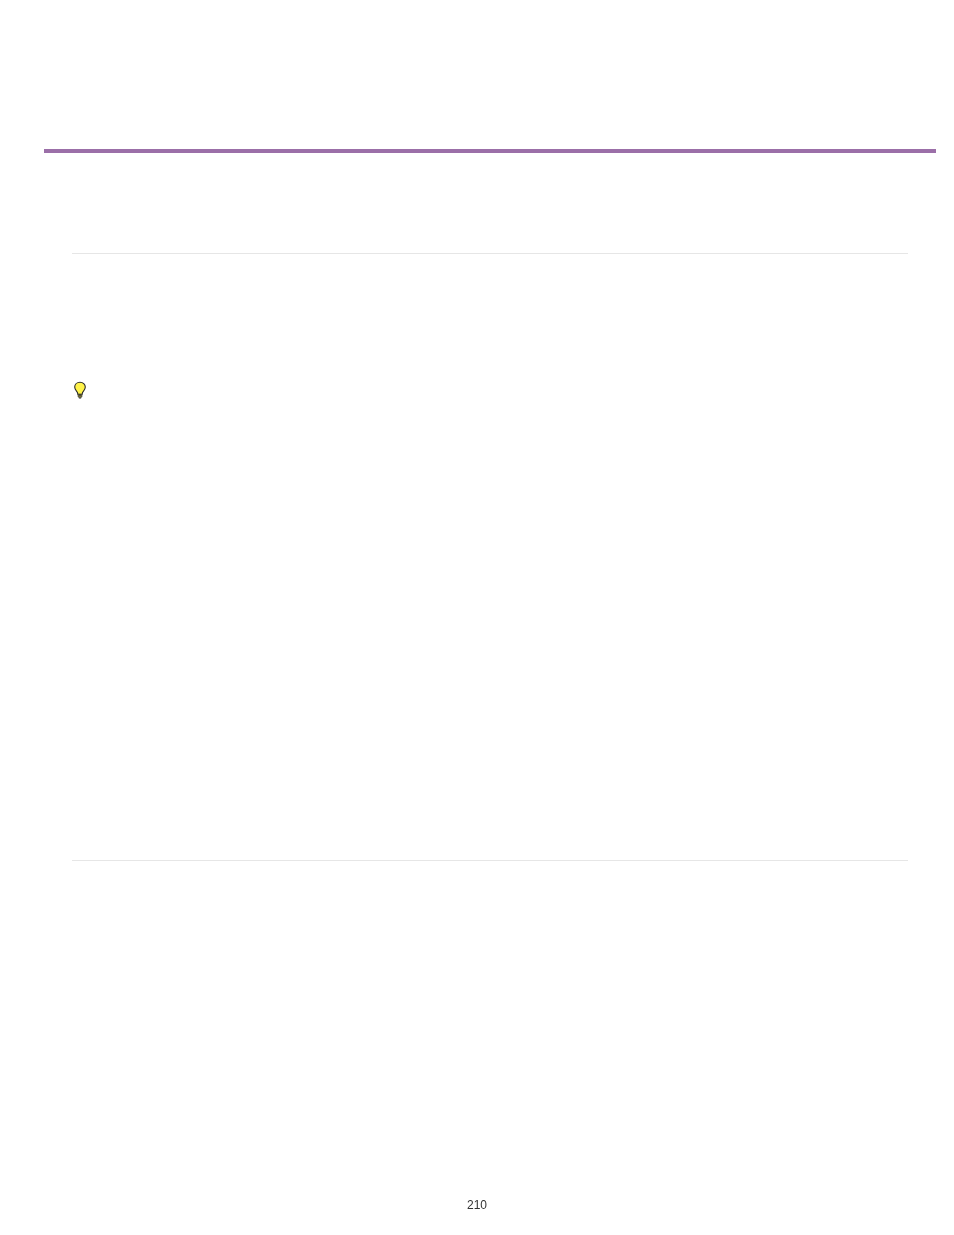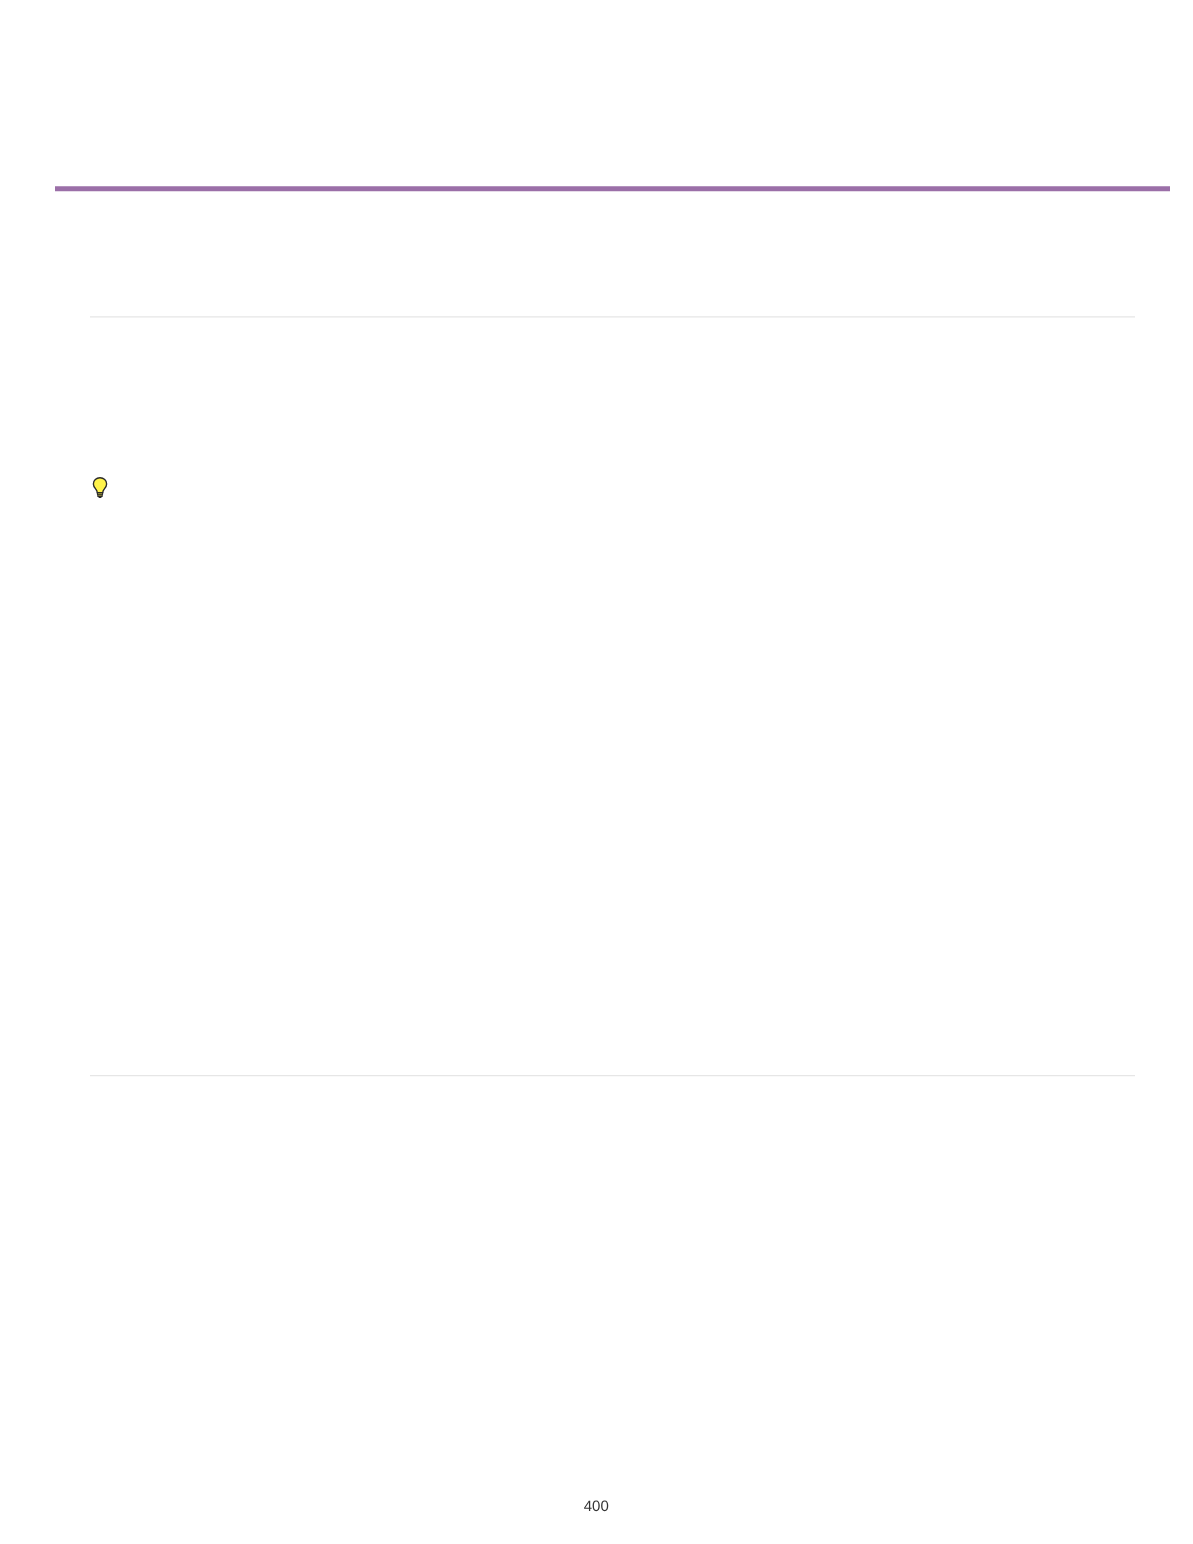--- a/index.html
+++ b/index.html
@@ -78,14 +78,14 @@
                L9.3 12.6
                C9.3 11.7 9.7 11.1 10.3 10.4
                C11.1 9.4 12.3 8.1 12.3 6.1
                C12.3 3.3 10 1.2 7 1.2 Z" fill="#fff34a" stroke="#2b2b2b" stroke-width="1.1" stroke-linejoin="round"></path>
       <rect x="4.9" y="13.4" width="4.2" height="1.4" rx="0.6" fill="#e7dd3c" stroke="#2b2b2b" stroke-width="0.9"></rect>
       <rect x="5.2" y="15.0" width="3.6" height="1.2" rx="0.5" fill="#e7dd3c" stroke="#2b2b2b" stroke-width="0.9"></rect>
       <rect x="5.8" y="16.4" width="2.4" height="1.0" rx="0.5" fill="#2b2b2b"></rect>
     </svg>
   </span>
 
-  <div class="page-number">400</div>
+  <div class="page-number">210</div>
 </div>
 
 </body></html>

